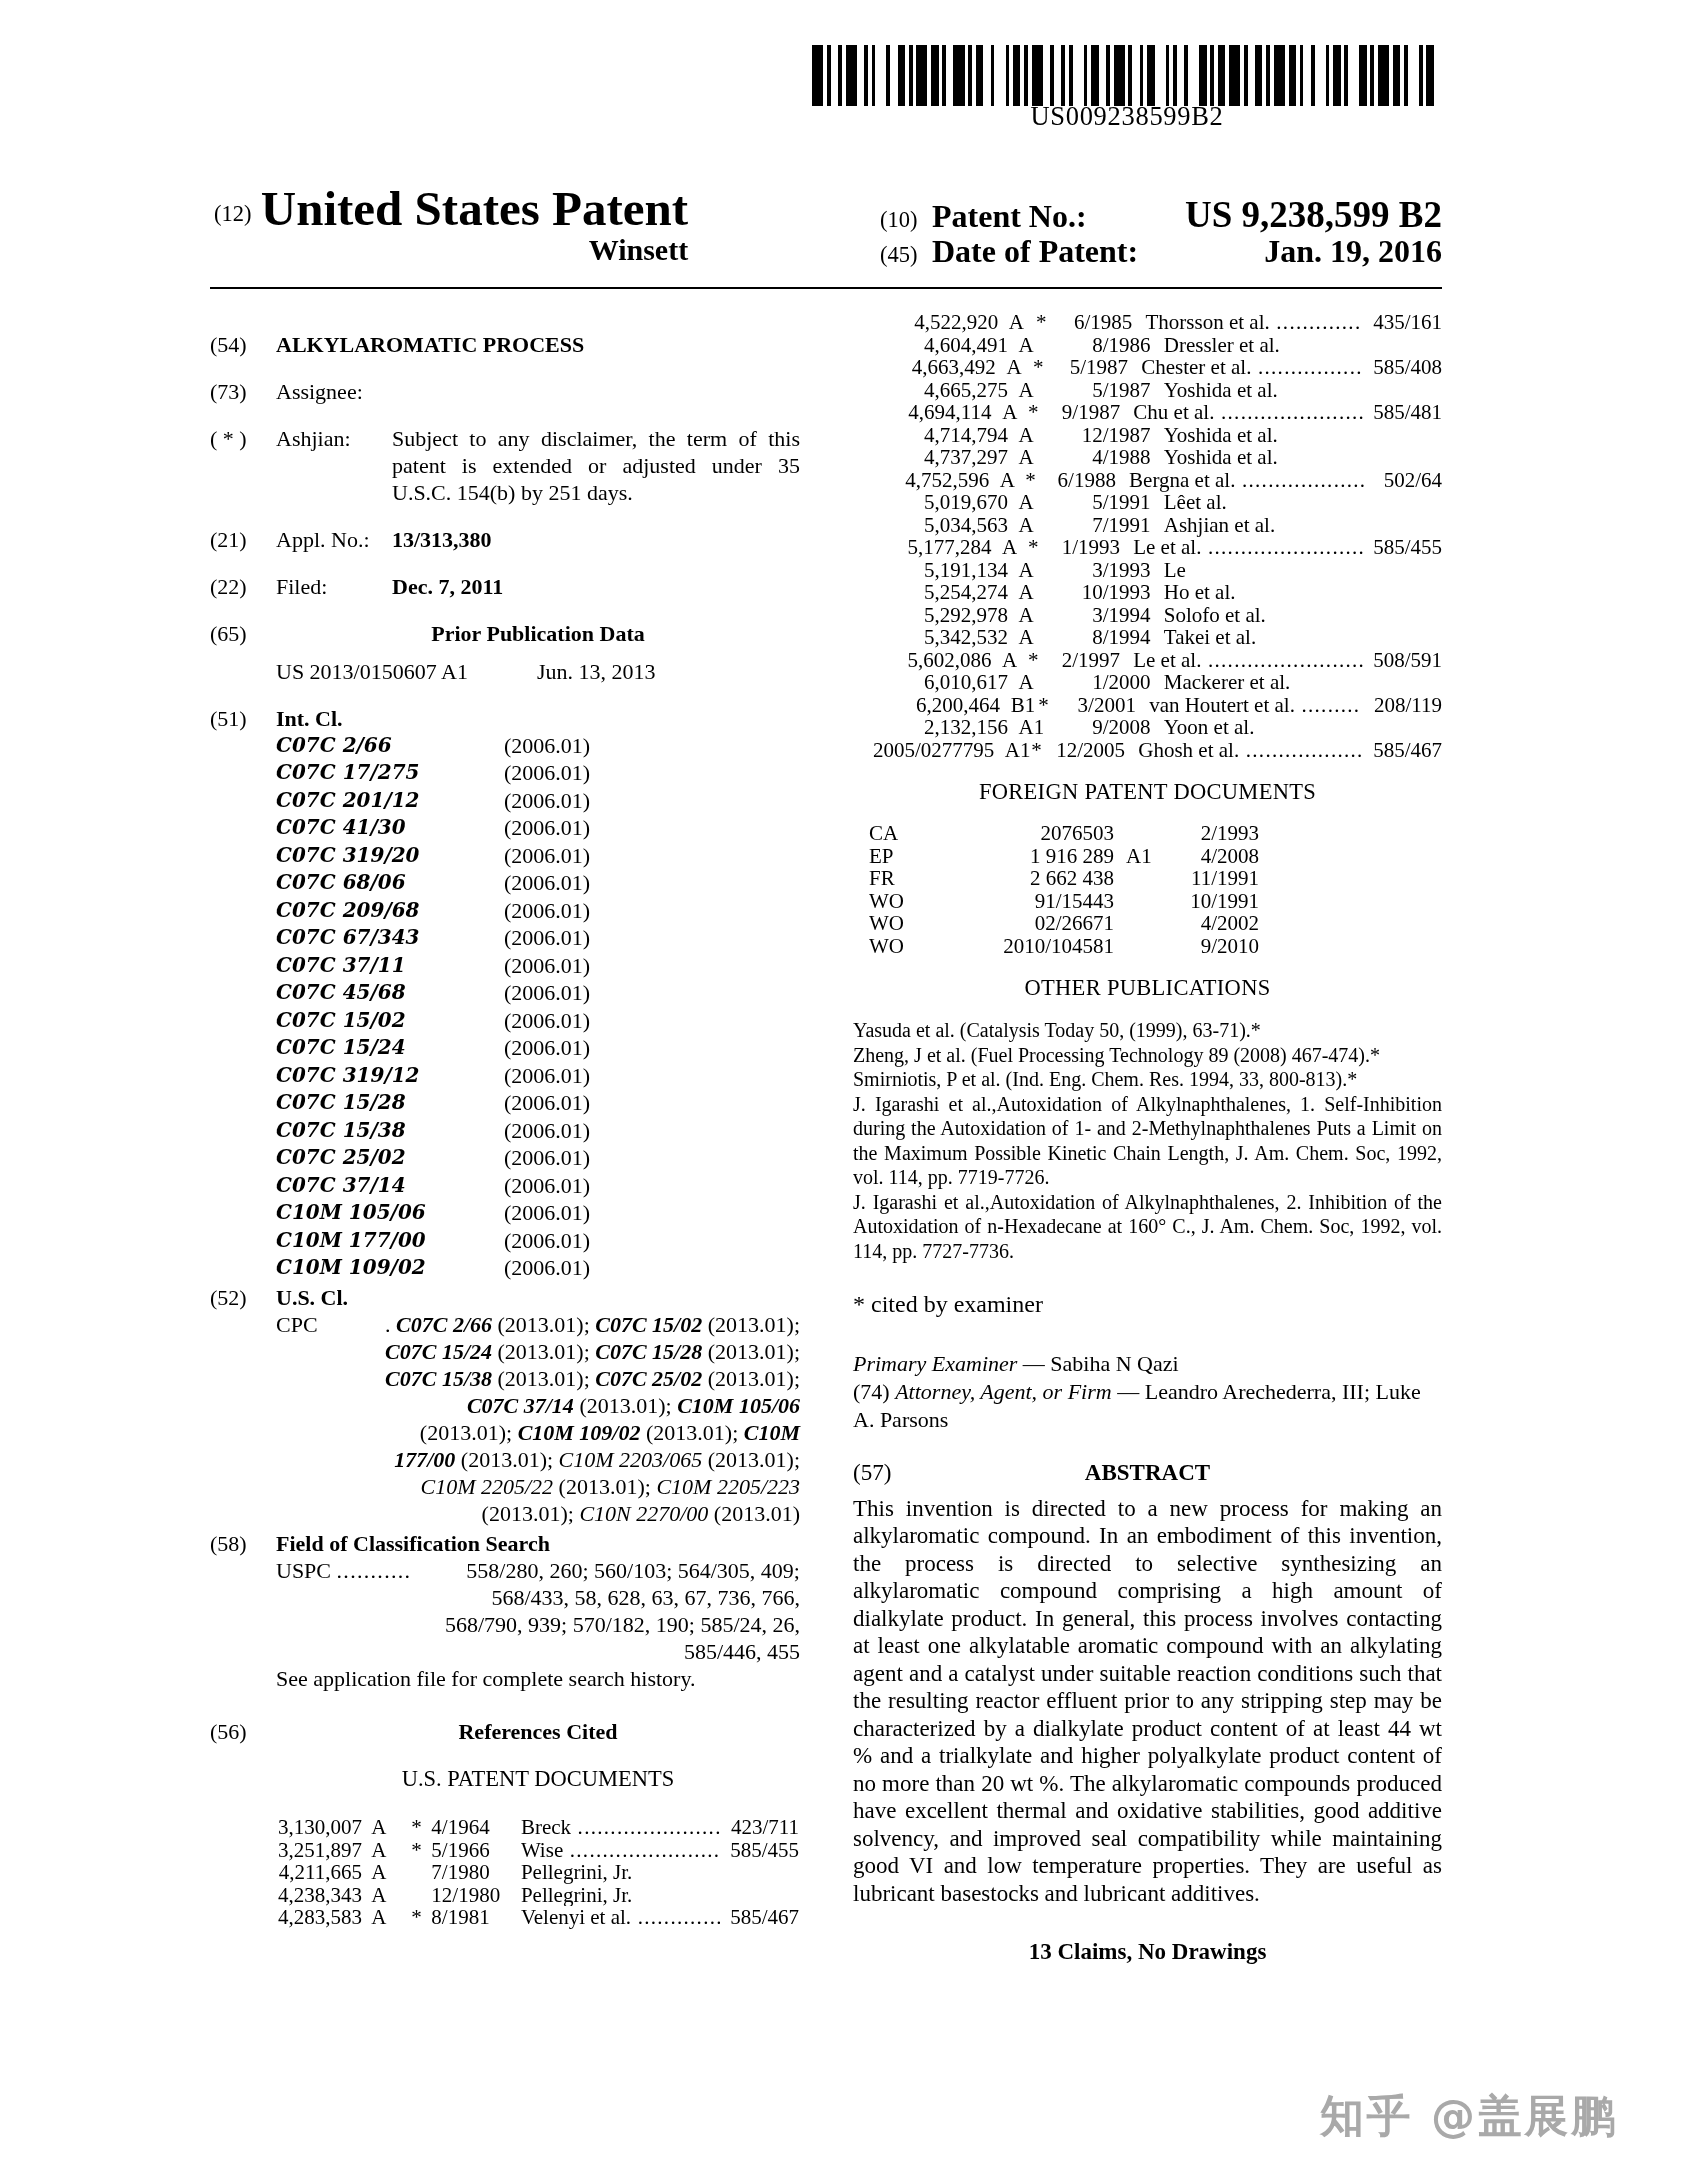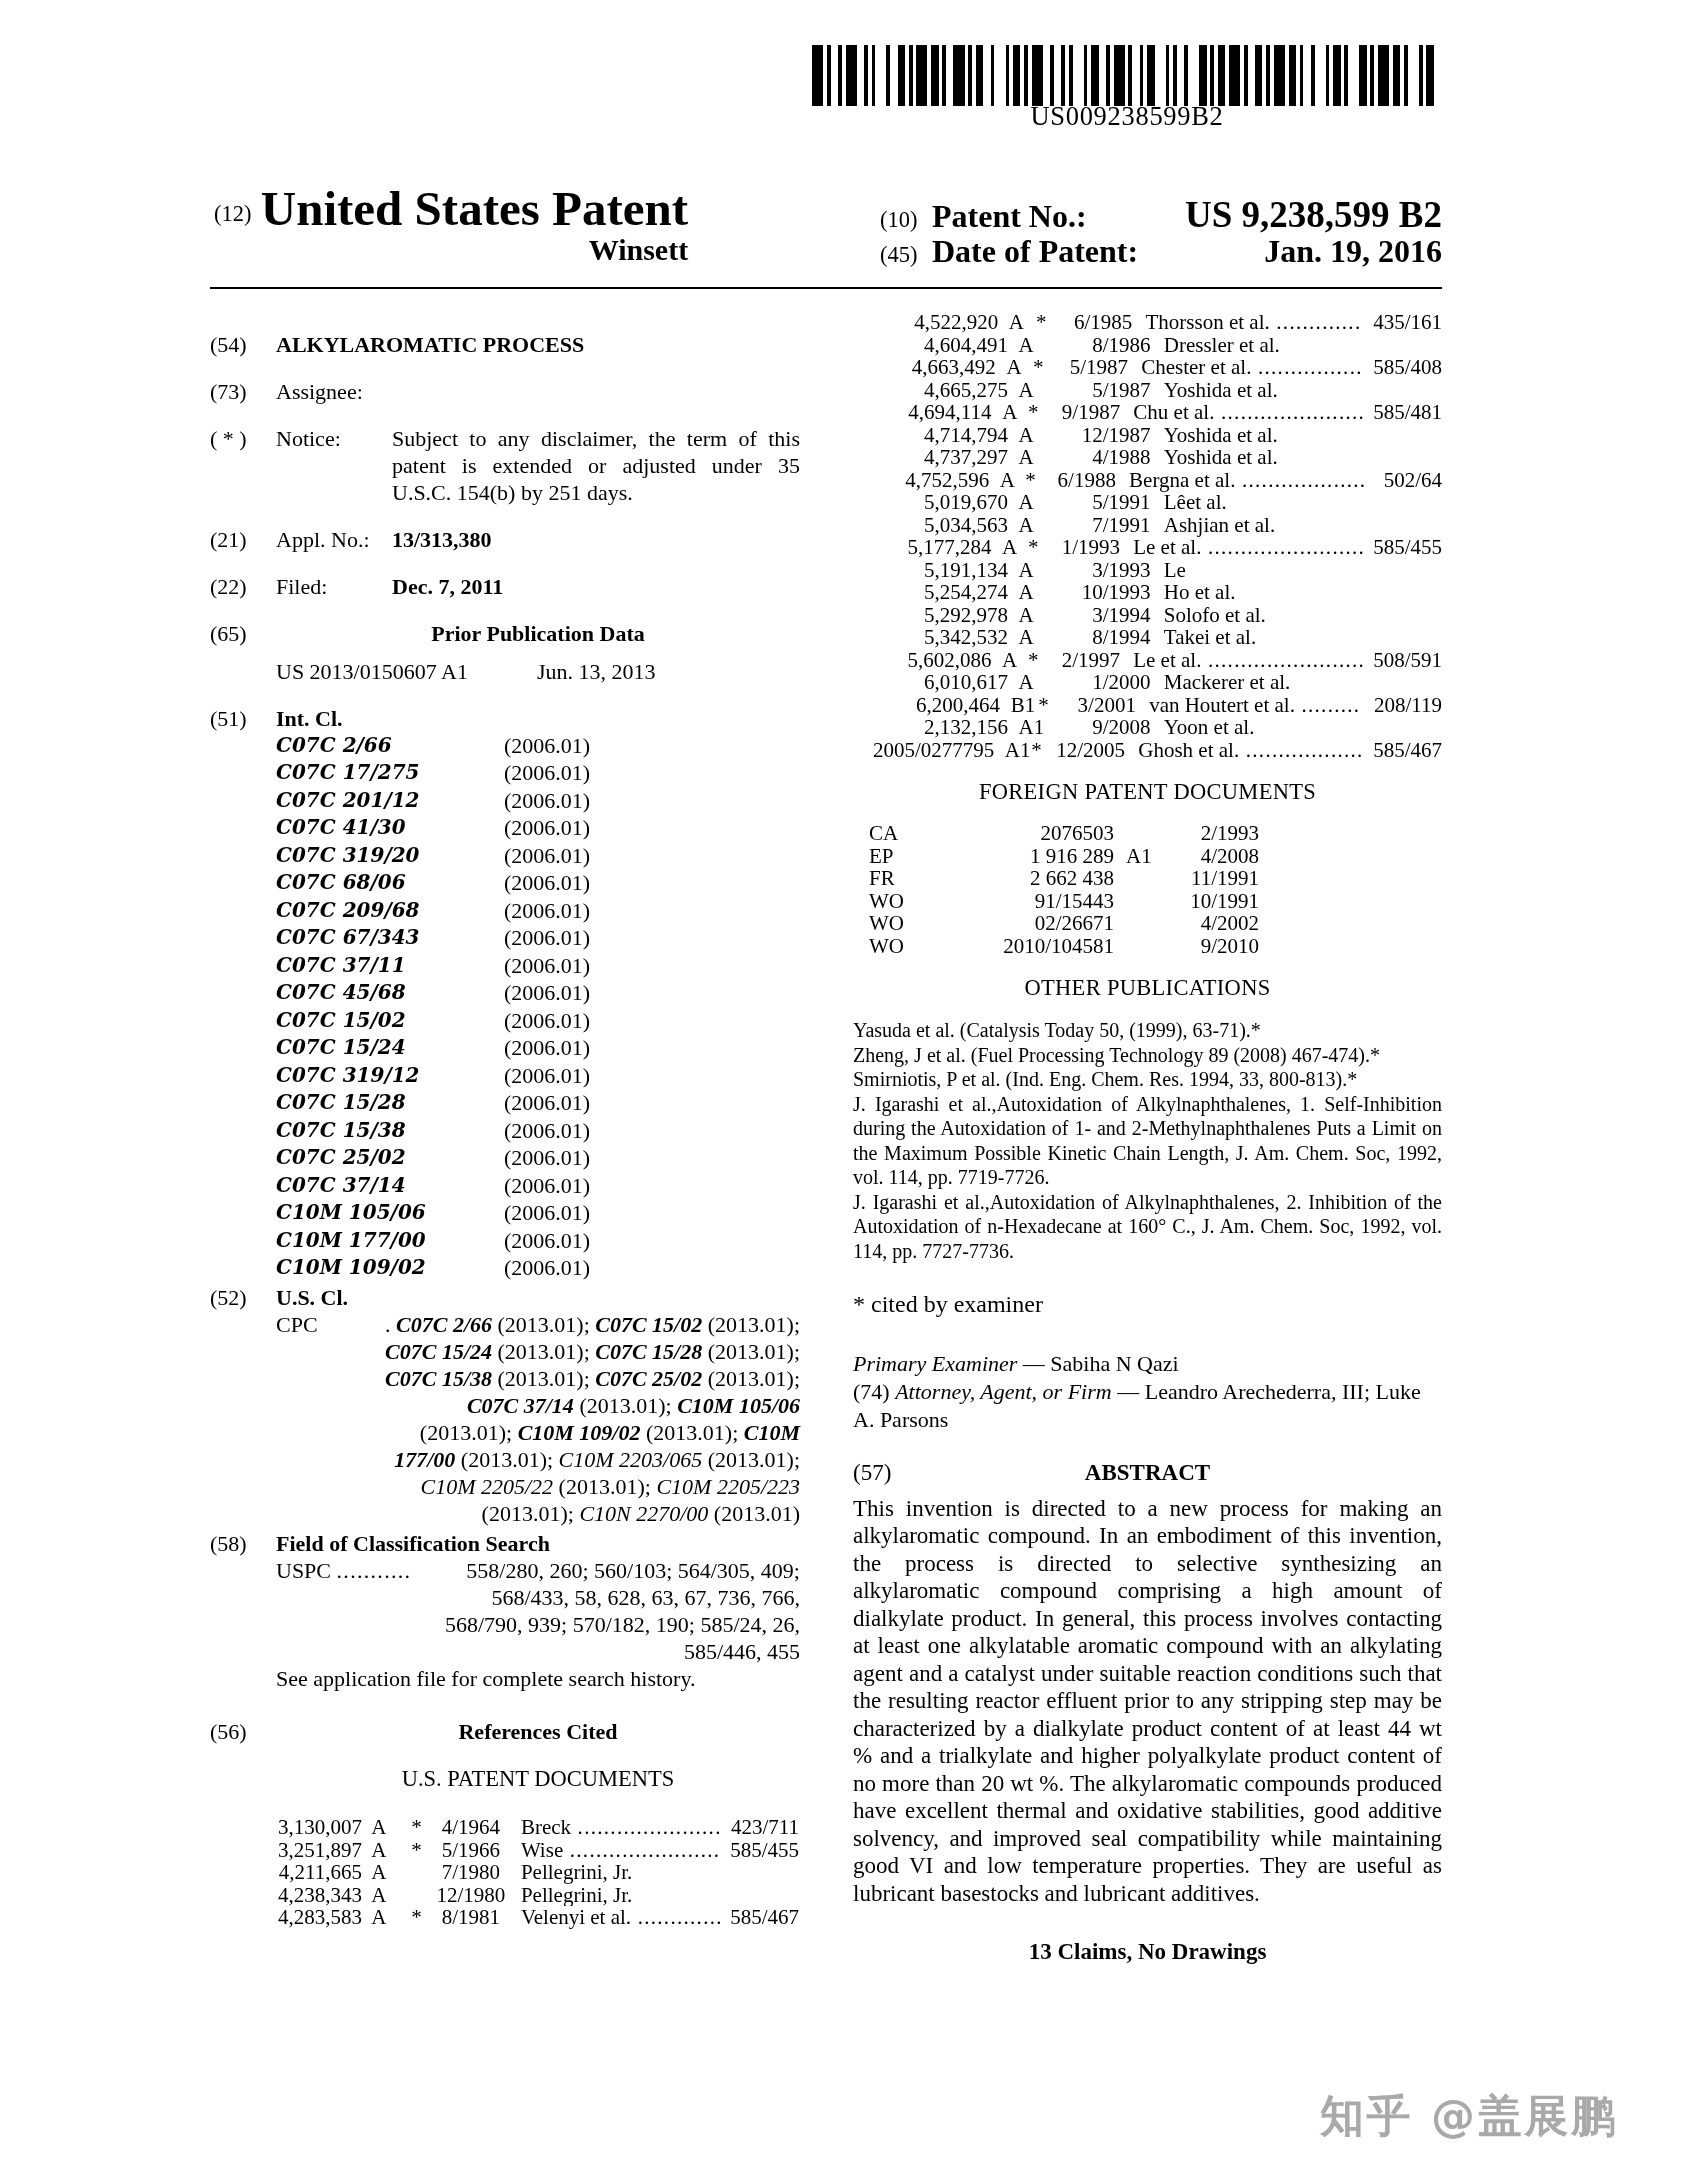--- a/index.html
+++ b/index.html
@@ -39,21 +39,21 @@
   .sec-head .title { flex:1; text-align:center; font-weight:bold; }
   .intcl { margin-left:66px; }
   .intcl-row { display:flex; height:27.5px; }
   .intcl-row .cls { width:228px; font-weight:bold; font-style:italic; font-family:"DejaVu Serif", serif; font-size:20px; }
   .cpc { margin-left:66px; text-align:right; }
   .ref-table { margin-left:53px; width:536px; font-size:21px; line-height:22.5px; }
   .ref-row { display:flex; white-space:nowrap; }
   .ref-row .num { width:99px; text-align:right; }
   .ref-row .kind { width:40px; padding-left:9.3px; }
   .ref-row .star { width:20px; }
-  .ref-row .date { width:79px; text-align:center; }
+  .ref-row .date { width:79px; text-align:left; }
   .ref-row .name { flex:1; padding-left:10.6px; overflow:hidden; }
   .ref-row .cls { width:79px; text-align:right; }
   .dots { letter-spacing:1.3px; }
 
   
   #rightcol { left:853px; top:311px; width:589px; font-size:21px; line-height:22.5px; }
   .rref-row { display:flex; white-space:nowrap; }
   .rref-row .num { width:155px; text-align:right; }
   .rref-row .kind { width:29px; padding-left:10.6px; }
   .rref-row .star { width:20px; }
@@ -209,21 +209,21 @@
   <div class="field">
     <span class="code">(54)</span>
     <span class="body b">ALKYLAROMATIC PROCESS</span>
   </div>
   <div class="field">
     <span class="code">(73)</span>
     <span class="lab">Assignee:</span>
   </div>
   <div class="field">
     <span class="code">( * )</span>
-    <span class="lab">Notice:</span>
+    <span class="lab">Ashjian:</span>
     <span class="body justify">Subject to any disclaimer, the term of this patent is extended or adjusted under 35 U.S.C. 154(b) by 251 days.</span>
   </div>
   <div class="field">
     <span class="code">(21)</span>
     <span class="lab">Appl. No.:</span>
     <span class="body b">13/313,380</span>
   </div>
   <div class="field">
     <span class="code">(22)</span>
     <span class="lab">Filed:</span>

